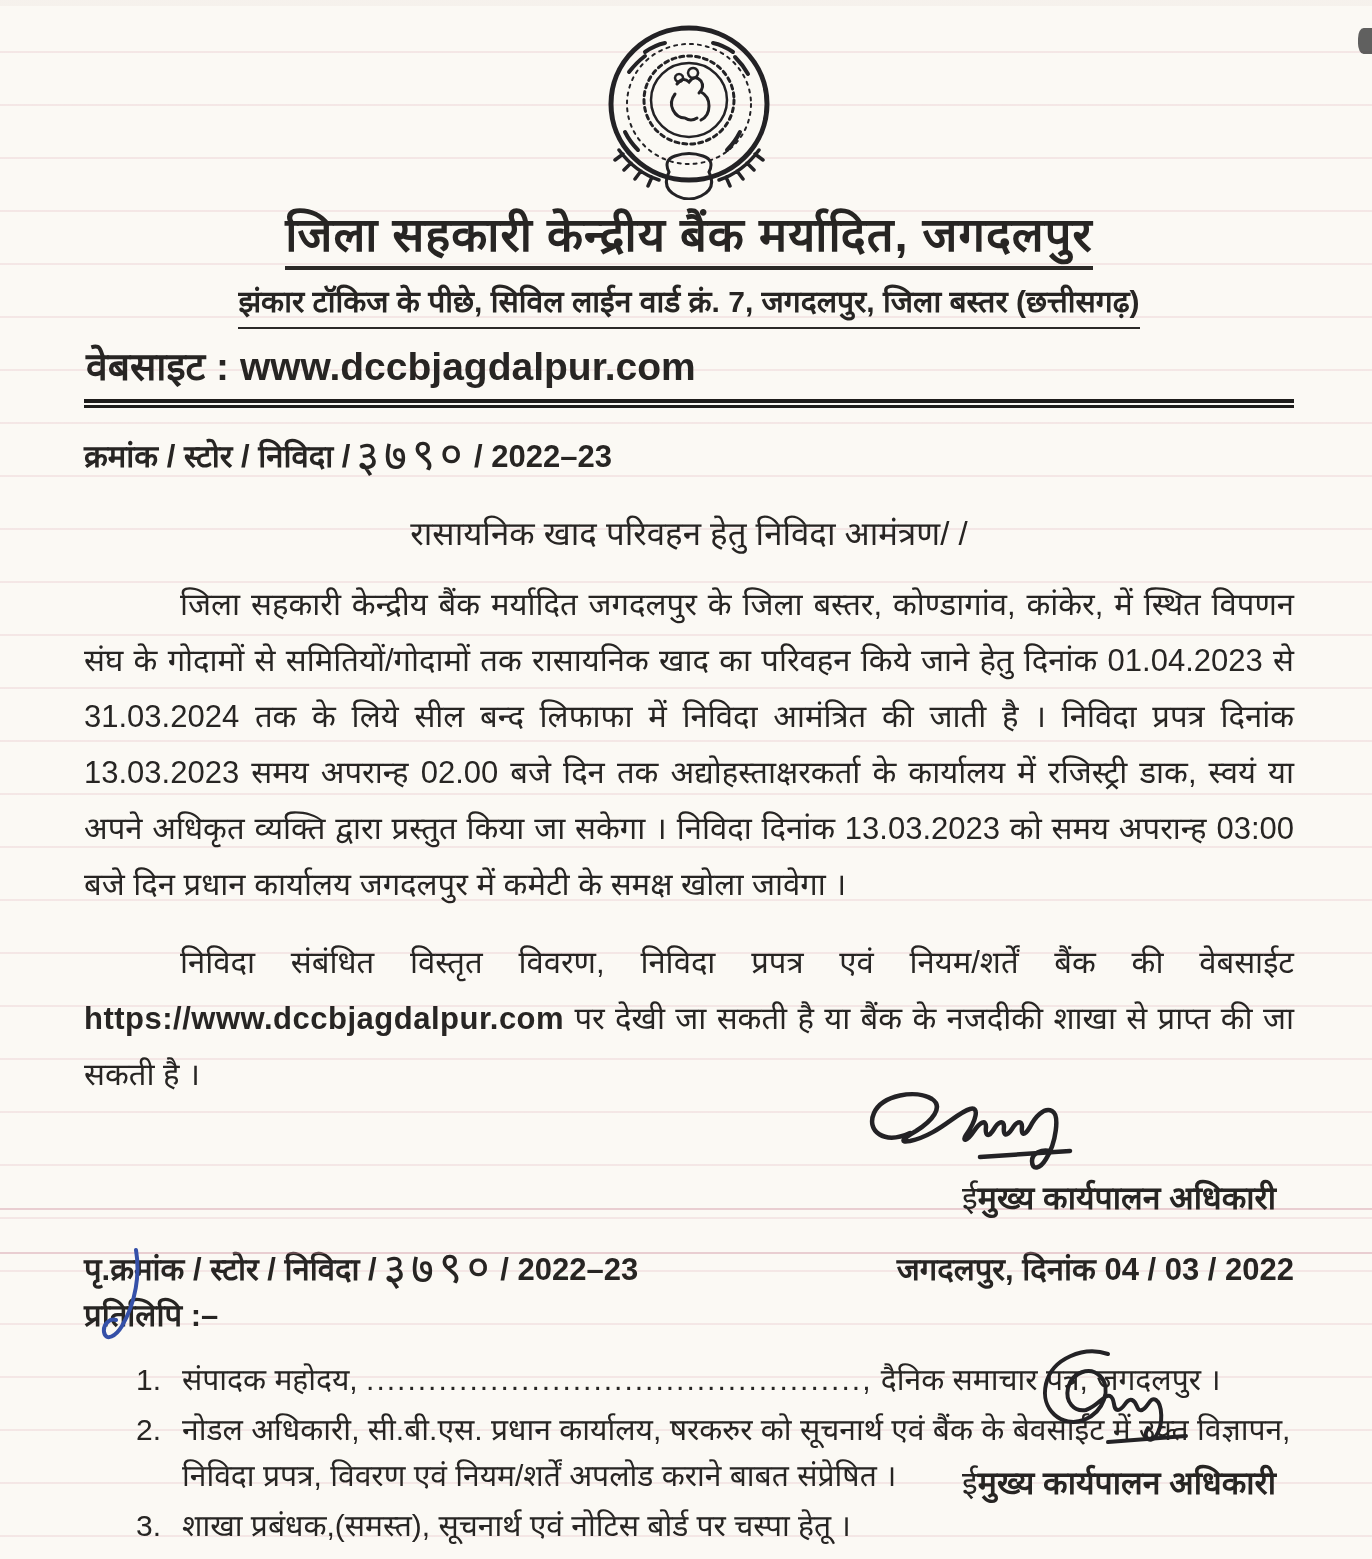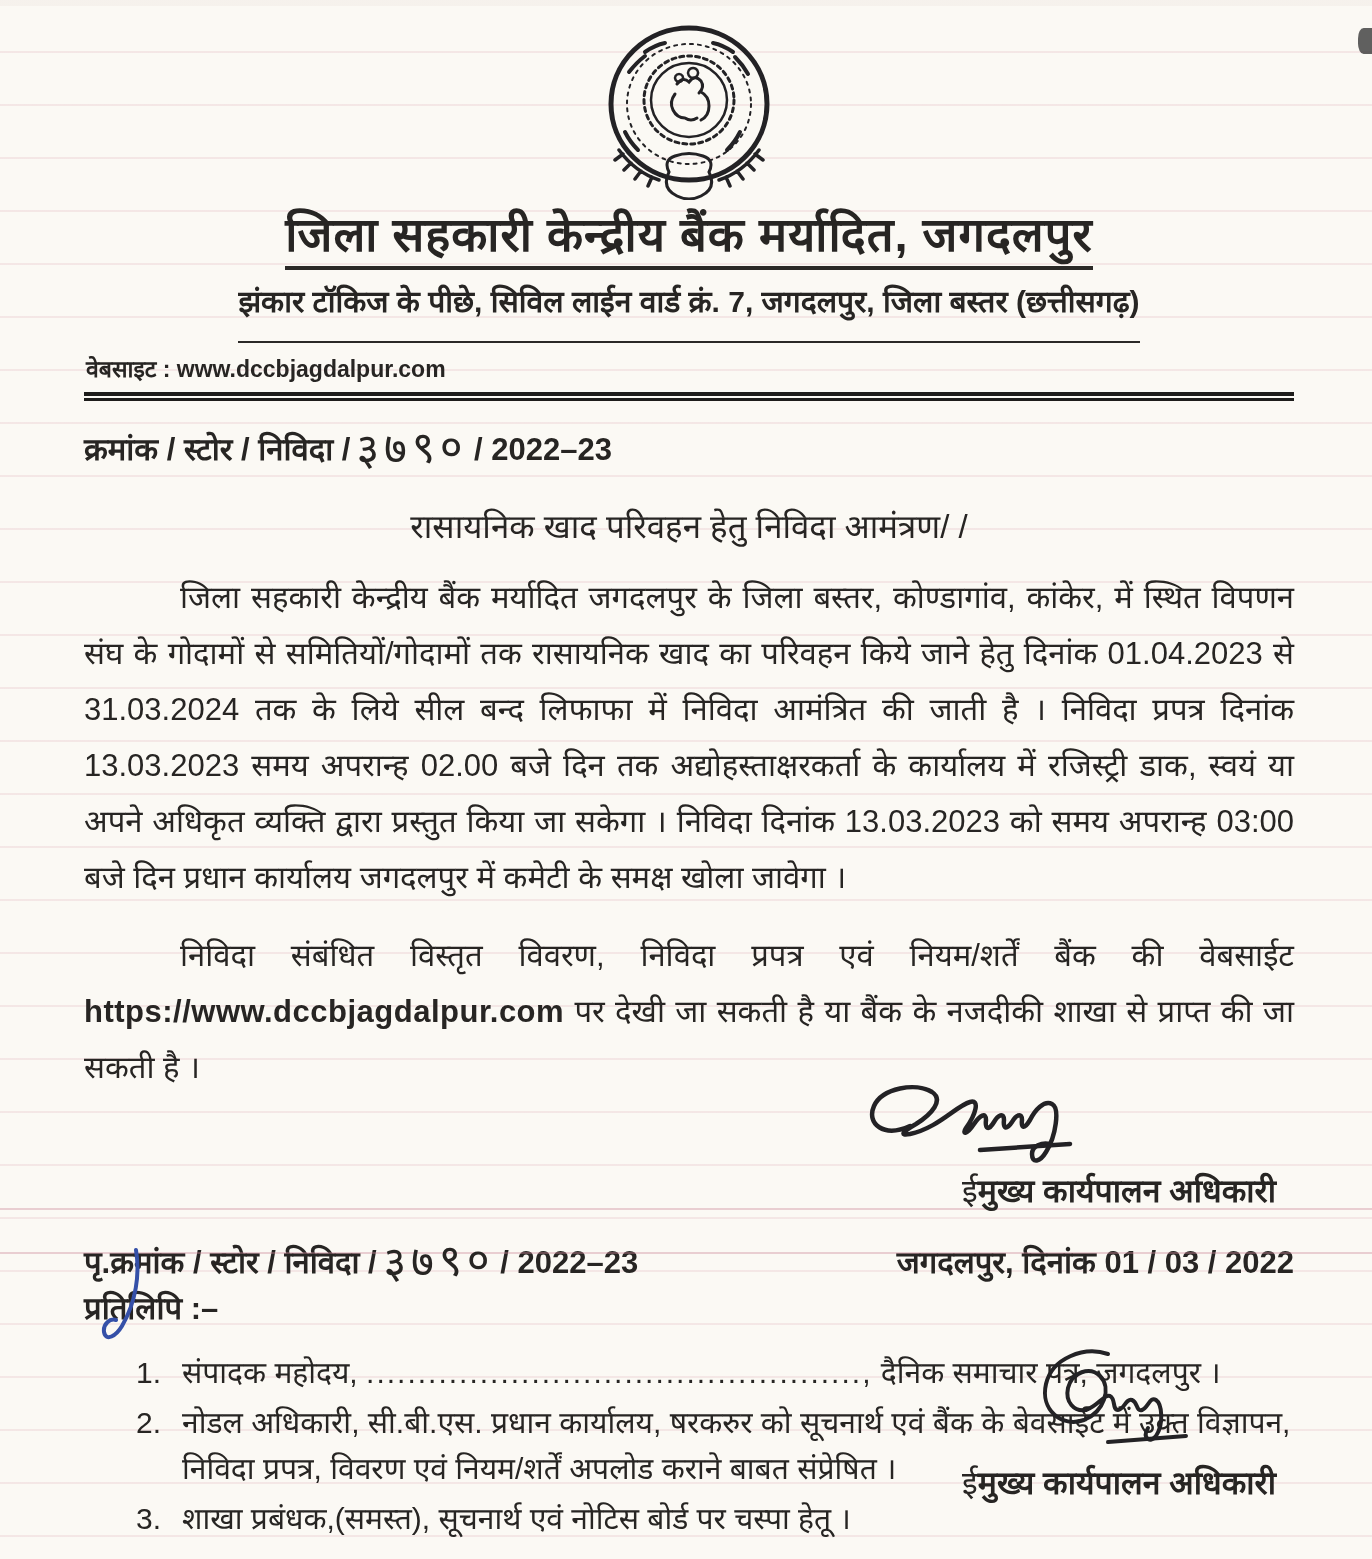--- a/index.html
+++ b/index.html
@@ -45,25 +45,25 @@
     padding-bottom:4px;
   }
   .address-line {
     text-align:center;
     font-size:30px; font-weight:bold;
     margin-top:10px;
   }
   .address-line span {
     display:inline-block;
     border-bottom:2px solid #2b2927;
-    padding-bottom:20px;
+    padding-bottom:6px;
   }
   .contact-row {
     display:flex; justify-content:space-between; align-items:baseline;
-    font-size:23px; font-weight:bold;
+    font-size:39px; font-weight:bold;
     margin-top:9px; padding:0 2px;
   }
   .double-rule {
     margin-top:8px;
     border-top:4px solid #1e1d1b;
     border-bottom:3px solid #1e1d1b;
     height:9px;
   }
 
   
@@ -191,21 +191,21 @@
         <path d="M56,46 C30,58 12,44 20,26 C28,8 62,2 78,12 C90,20 78,34 62,44 C50,51 44,56 56,54 C84,48 102,26 116,22 C126,19 122,34 112,48 C108,54 112,56 120,44 C126,35 132,32 132,40 C131,48 134,52 140,42 C144,35 150,32 150,40 C149,48 152,51 158,42 C162,35 168,32 168,40 C167,48 170,50 176,40 C181,30 190,20 198,24 C206,28 202,56 192,72 C186,82 178,84 178,74 C178,66 188,62 196,64" stroke-width="4.5"></path>
         <path d="M126,70 L216,64" stroke-width="4.5"></path>
       </svg>
       <div class="sig-title-1"><span class="pen-mark">ई</span><span>मुख्य कार्यपालन अधिकारी</span></div>
     </div>
 
     <div class="ref-row ref-row-2">
       <span>
         <span>पृ.क्रमांक / स्टोर / निविदा /</span><span class="handwritten">३७९०</span><span>/ 2022–23</span>
       </span>
-      <span>जगदलपुर, दिनांक 01  / 03 / 2022</span>
+      <span>जगदलपुर, दिनांक 04  / 03 / 2022</span>
     </div>
 
     <div class="copy-label">प्रतिलिपि :–</div>
 
     <div class="copies">
       <div class="copy-item">
         <span class="copy-no">1.</span>
         <span class="copy-text"><span>संपादक महोदय,  </span><span class="dots">................................................,</span><span>  दैनिक समाचार पत्र, जगदलपुर ।</span></span>
       </div>
       <div class="copy-item">

